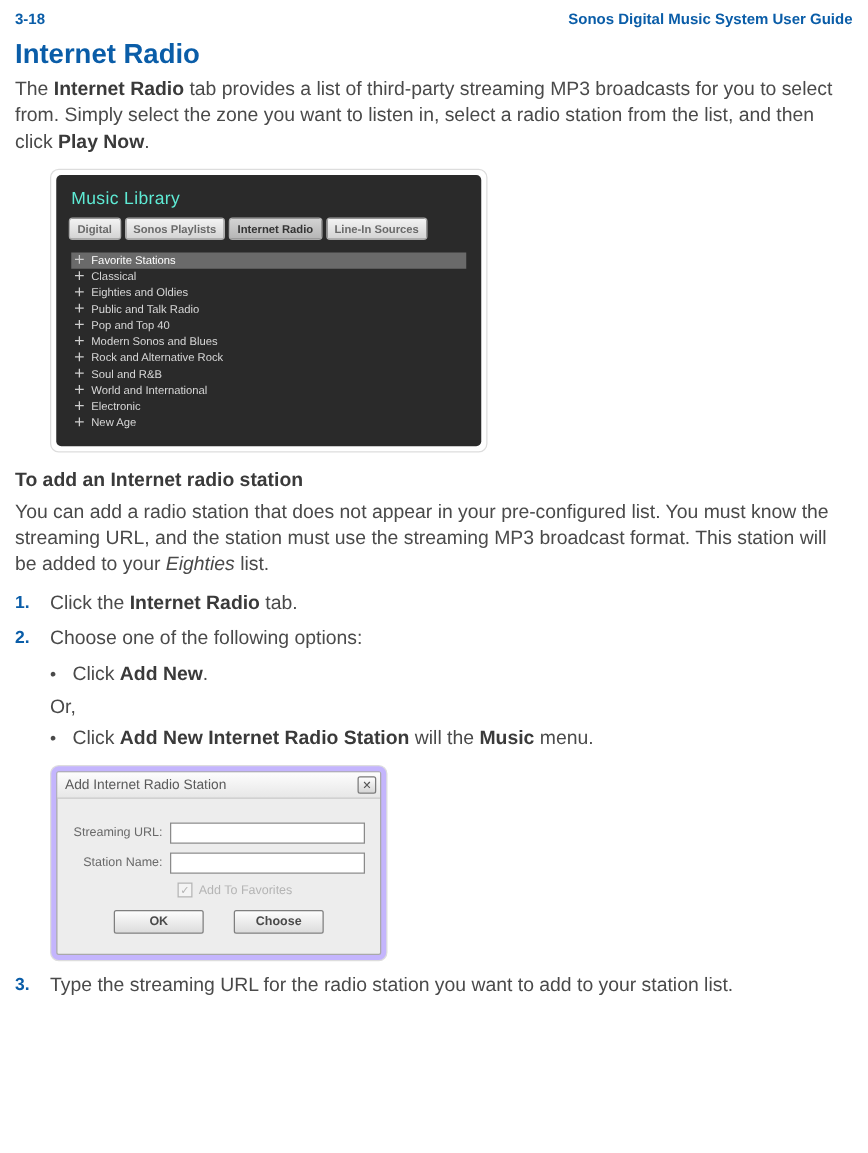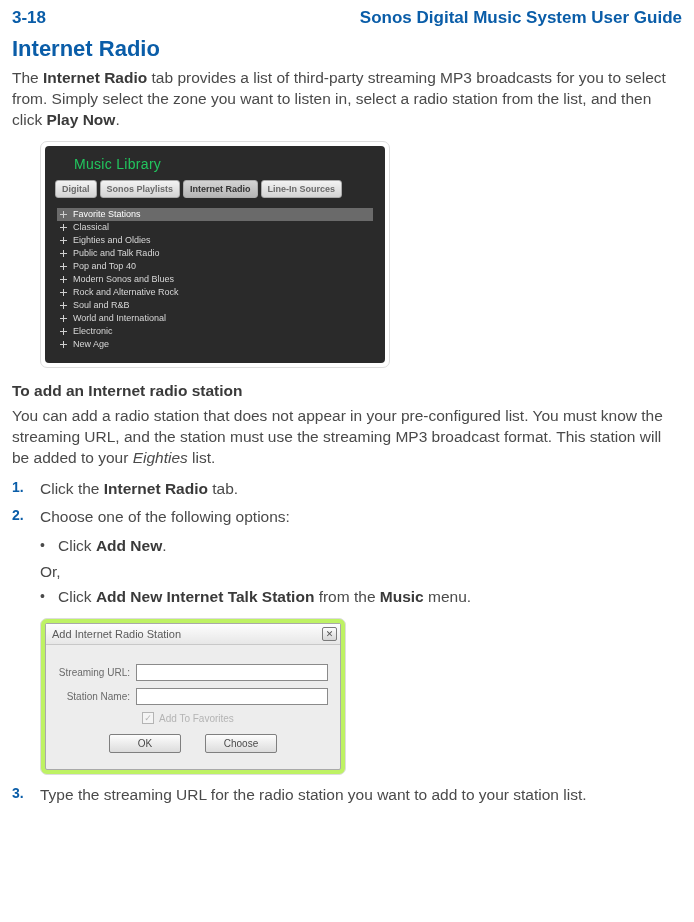--- a/index.html
+++ b/index.html
@@ -1,64 +1,64 @@
 <!DOCTYPE html>
 <html><head>
 <meta charset="utf-8">
 <style>
   * { box-sizing: border-box; margin: 0; padding: 0; }
   html, body { width: 694px; background: #fff; font-family: "Segoe UI", "Myriad Pro", Arial, sans-serif; }
   body { padding: 0; }
   .page { width: 694px; padding: 8px 12px 12px 12px; }
-  .runhead { display: flex; justify-content: space-between; align-items: baseline; font-size: 17px; font-weight: 700; margin-bottom: 8px; }
+  .runhead { display: flex; justify-content: space-between; align-items: baseline; font-size: 12px; font-weight: 700; margin-bottom: 8px; }
   .runhead .pg { color: #0a5da8; }
   .runhead .gt { color: #0a5da8; }
   h1 { color: #0a5da8; font-size: 22px; font-weight: 700; margin-bottom: 6px; }
   .body-text { color: #4a4a4a; font-size: 15.5px; line-height: 1.35; margin-bottom: 10px; }
   .bold { font-weight: 700; color: #3a3a3a; }
   .italic { font-style: italic; }
   h2 { color: #3a3a3a; font-size: 15.5px; font-weight: 700; margin-top: 14px; margin-bottom: 6px; }
   ol.steps { list-style: none; padding: 0; }
   ol.steps > li { display: flex; align-items: flex-start; margin: 8px 0; }
   ol.steps > li .num { color: #0a5da8; font-weight: 700; font-size: 14px; width: 28px; flex-shrink: 0; }
   ol.steps > li .txt { color: #4a4a4a; font-size: 15.5px; line-height: 1.35; }
   .bullet-row { display: flex; align-items: flex-start; margin: 6px 0 6px 28px; }
   .bullet-row .dot { color: #4a4a4a; width: 18px; flex-shrink: 0; font-size: 14px; line-height: 1.4; }
   .bullet-row .txt { color: #4a4a4a; font-size: 15.5px; line-height: 1.35; }
   .or-text { color: #4a4a4a; font-size: 15.5px; margin: 6px 0 6px 28px; }
 
   
   .ml-panel { width: 350px; margin: 6px 0 4px 28px; border: 1px solid #ddd; border-radius: 7px; padding: 4px; background: #fff; }
   .ml-in { background: #2a2a2a; border-radius: 4px; padding: 8px 8px 10px 8px; }
-  .ml-title { color: #22c55e; font-size: 14px; font-weight: 400; padding: 2px 4px 8px 4px; letter-spacing: .3px; margin-left: 17px; }
+  .ml-title { color: #5eead4; font-size: 14px; font-weight: 400; padding: 2px 4px 8px 4px; letter-spacing: .3px; }
   .ml-tabs { display: flex; gap: 3px; padding: 0 2px 8px 2px; }
   .ml-tab { background: linear-gradient(#f3f3f3,#d3d3d3); color: #6a6a6a; font-size: 9px; font-weight: 700; border: 1px solid #aaa; border-radius: 3px; padding: 3px 6px; cursor: pointer; text-align: center; }
   .ml-tab.active { background: linear-gradient(#d3d3d3,#b5b5b5); color: #333; }
   .ml-list { list-style: none; padding: 2px 4px; }
-  .ml-list li { display: flex; align-items: center; color: #d7d7d7; font-size: 9px; padding: 1.5px 2px; }
+  .ml-list li { display: flex; align-items: flex-start; color: #d7d7d7; font-size: 9px; padding: 1.5px 2px; }
   .ml-list li.sel { background: #6a6a6a; color: #fff; }
   .ml-plus { display: inline-block; width: 9px; height: 9px; position: relative; margin-right: 5px; }
   .ml-plus::before, .ml-plus::after { content: ""; position: absolute; background: #cfcfcf; }
   .ml-plus::before { left: 4px; top: 1px; width: 1px; height: 7px; }
   .ml-plus::after  { left: 1px; top: 4px; width: 7px; height: 1px; }
 
   
-  .dlg { width: 306px; margin: 10px 0 10px 28px; border: 1px solid #ddd; border-radius: 7px; padding: 4px; background: #bef264; }
+  .dlg { width: 270px; margin: 10px 0 10px 28px; border: 1px solid #ddd; border-radius: 7px; padding: 4px; background: #c4b5fd; }
   .dlg-in { border: 1px solid #a9a9a9; border-radius: 2px; background: #ededed; }
   .dlg-titlebar { display: flex; align-items: center; justify-content: space-between; padding: 3px 3px 3px 6px; background: linear-gradient(#fdfdfd,#e7e7e7); border-bottom: 1px solid #c8c8c8; }
   .dlg-title { color: #5a5a5a; font-size: 11px; }
   .dlg-close { width: 15px; height: 14px; border: 1px solid #7a7a7a; border-radius: 2px; background: linear-gradient(#fdfdfd,#d6d6d6); display: flex; align-items: center; justify-content: center; cursor: pointer; font-size: 9px; color: #555; }
   .dlg-body { padding: 12px 12px 10px 12px; }
   .dlg-row { display: flex; align-items: center; margin: 7px 0; }
   .dlg-lbl { width: 78px; text-align: right; color: #6a6a6a; font-size: 10px; padding-right: 6px; }
   .dlg-input { flex: 1; height: 17px; border: 1px solid #8a8a8a; background: #fff; }
   .dlg-chk-row { display: flex; align-items: center; margin: 2px 0 10px 84px; color: #b4b4b4; font-size: 10px; }
   .dlg-chk { width: 12px; height: 12px; border: 1px solid #b4b4b4; margin-right: 5px; display: inline-flex; align-items: center; justify-content: center; font-size: 9px; color: #b4b4b4; background: #f4f4f4; }
   .dlg-btns { display: flex; justify-content: center; gap: 24px; padding-bottom: 6px; }
-  .dlg-btn { width: 72px; height: 19px; border: 1px solid #7f7f7f; border-radius: 2px; background: linear-gradient(#fdfdfd,#dcdcdc); color: #4a4a4a; font-size: 10px; display: inline-flex; align-items: center; justify-content: center; cursor: pointer; }
+  .dlg-btn { width: 72px; height: 19px; border: 1px solid #7f7f7f; border-radius: 2px; background: linear-gradient(#fdfdfd,#dcdcdc); color: #4a4a4a; font-size: 10px; display: inline-flex; align-items: center; justify-content: center; cursor: pointer; font-weight: bold; }
 </style>
 </head>
 <body>
 
 <div class="page">
 
   <div class="runhead">
     <span class="pg">3-18</span>
     <span class="gt">Sonos Digital Music System User Guide</span>
   </div>
@@ -151,21 +151,21 @@
     <span class="txt">
       <span>Click </span><span class="bold">Add New</span><span>.</span>
     </span>
   </div>
 
   <div class="or-text">Or,</div>
 
   <div class="bullet-row">
     <span class="dot">•</span>
     <span class="txt">
-      <span>Click </span><span class="bold">Add New Internet Talk Station</span><span> from the </span><span class="bold">Music</span><span> menu.</span>
+      <span>Click </span><span class="bold">Add New Internet Radio Station</span><span> will the </span><span class="bold">Music</span><span> menu.</span>
     </span>
   </div>
 
   <div class="dlg">
     <div class="dlg-in">
       <div class="dlg-titlebar">
         <span class="dlg-title">Add Internet Radio Station</span>
         <span class="dlg-close">✕</span>
       </div>
       <div class="dlg-body">

